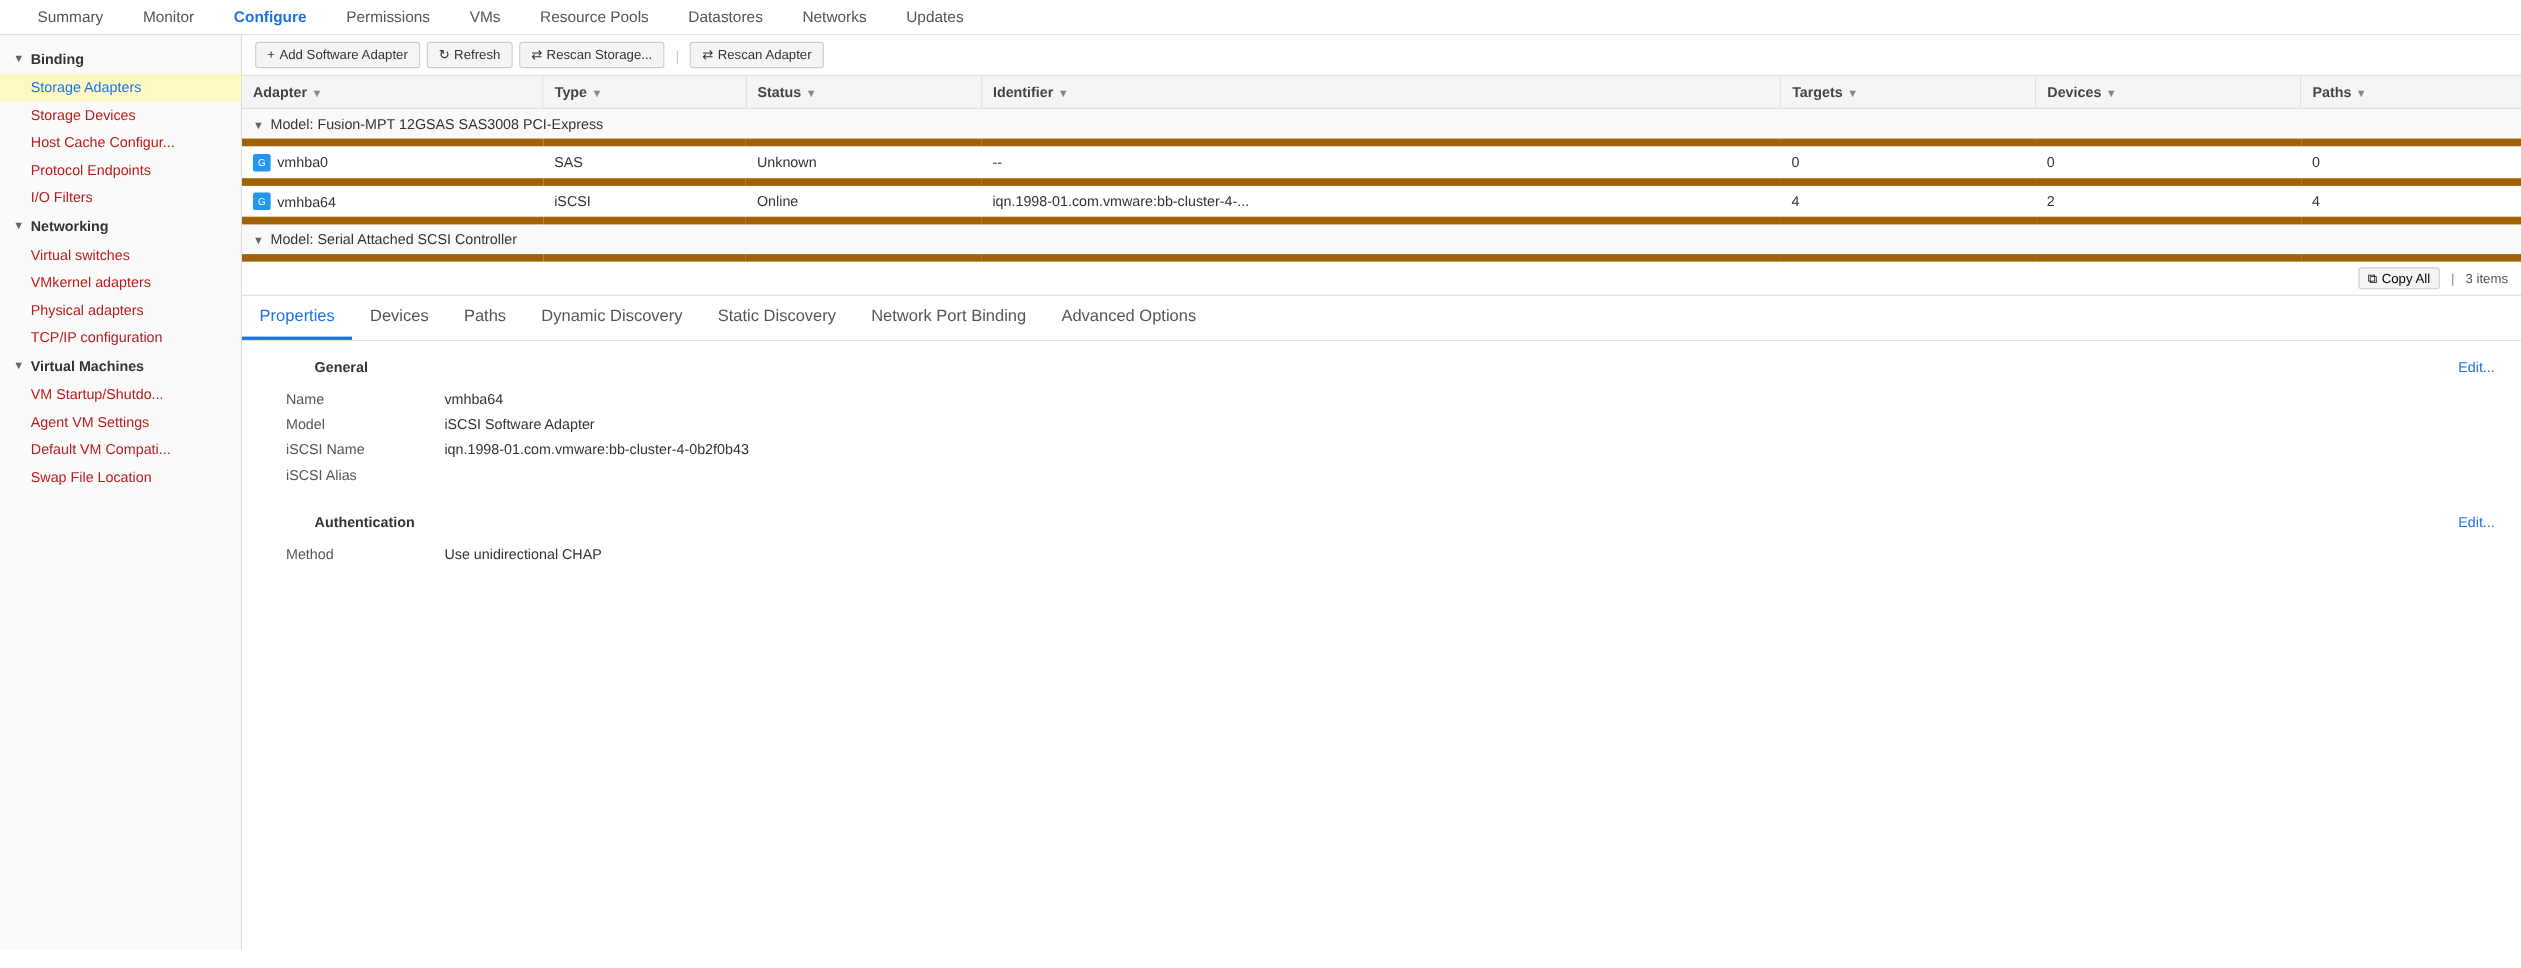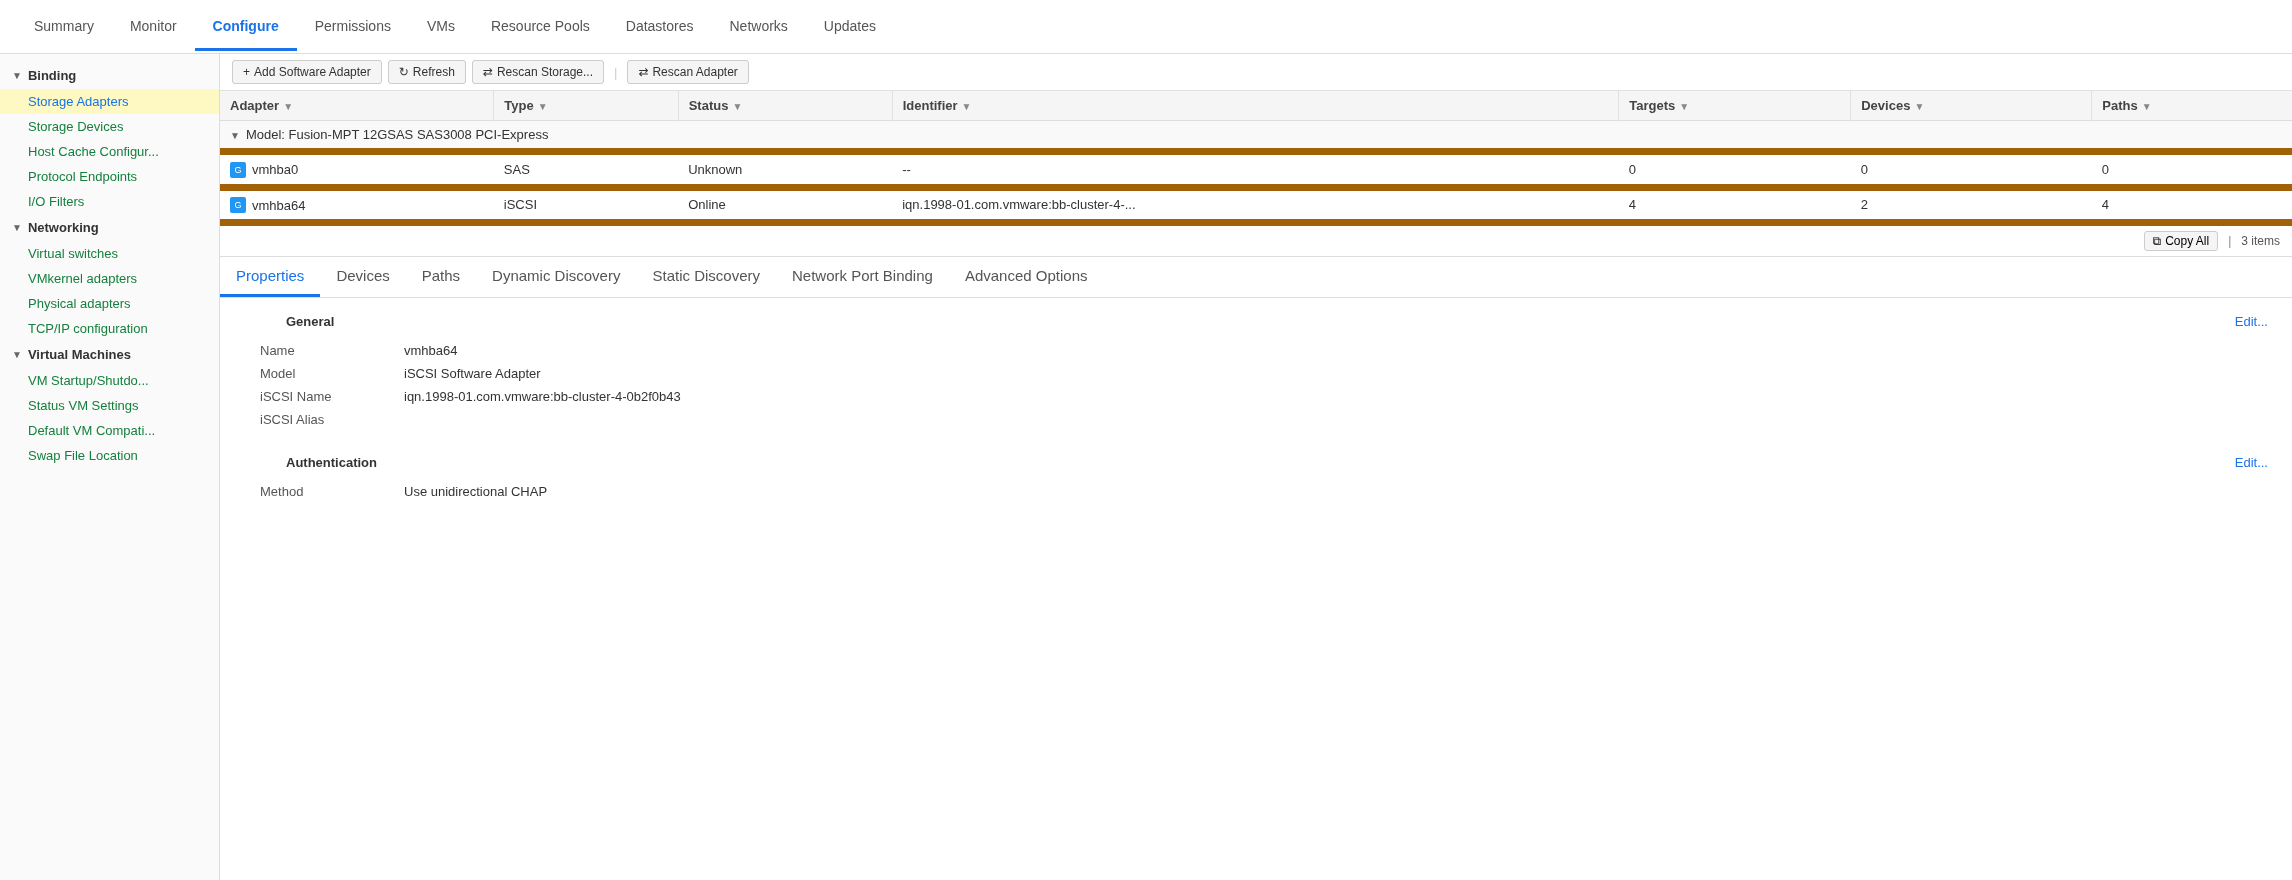--- a/index.html
+++ b/index.html
@@ -5,21 +5,21 @@
     * { box-sizing: border-box; margin: 0; padding: 0; }
     body { font-family: -apple-system, BlinkMacSystemFont, 'Segoe UI', Arial, sans-serif; font-size: 13px; background: #fff; color: #333; overflow: hidden; }
 
     
     .top-nav {
       display: flex;
       align-items: center;
       border-bottom: 1px solid #ddd;
       padding: 0 16px;
       background: #fff;
-      height: 54px;
+      height: 32px;
     }
     .top-nav-tab {
       padding: 14px 18px;
       cursor: pointer;
       color: #555;
       font-size: 14px;
       border-bottom: 3px solid transparent;
       margin-bottom: -1px;
       white-space: nowrap;
     }
@@ -55,21 +55,21 @@
     }
     .sidebar-group-header .arrow {
       margin-right: 6px;
       font-size: 10px;
       color: #666;
     }
     .sidebar-item {
       padding: 5px 12px 5px 28px;
       cursor: pointer;
       font-size: 13px;
-      color: #15803d;
+      color: #b91c1c;
       white-space: nowrap;
       overflow: hidden;
       text-overflow: ellipsis;
     }
     .sidebar-item.active {
       background: #fef9c3;
       color: #1a73e8;
       font-weight: 500;
     }
 
@@ -284,21 +284,21 @@
       </div>
       <div class="sidebar-item">Virtual switches</div>
       <div class="sidebar-item">VMkernel adapters</div>
       <div class="sidebar-item">Physical adapters</div>
       <div class="sidebar-item">TCP/IP configuration</div>
       <div class="sidebar-group-header">
         <span class="arrow">▼</span>
         <span>Virtual Machines</span>
       </div>
       <div class="sidebar-item">VM Startup/Shutdo...</div>
-      <div class="sidebar-item">Status VM Settings</div>
+      <div class="sidebar-item">Agent VM Settings</div>
       <div class="sidebar-item">Default VM Compati...</div>
       <div class="sidebar-item">Swap File Location</div>
     </aside>
 
   <main class="content-area">
 
     <div class="toolbar" id="toolbar-container">
         <button class="toolbar-btn">
           <span>+</span>
           <span>Add Software Adapter</span>
@@ -346,20 +346,23 @@
             </tr>
             <tr>
               <td><span class="adapter-icon">G</span><span class="adapter-name">vmhba64</span></td>
               <td>iSCSI</td>
               <td>Online</td>
               <td>iqn.1998-01.com.vmware:bb-cluster-4-...</td>
               <td>4</td>
               <td>2</td>
               <td>4</td>
             </tr>
+            <tr class="model-row">
+              <td colspan="7"><span class="triangle">▼</span><span>Model: Serial Attached SCSI Controller</span></td>
+            </tr>
           </tbody>
       </table>
     </div>
 
     <div class="table-footer">
       <button class="copy-all-btn">
         <span>⧉</span>
         <span>Copy All</span>
       </button>
       <span style="color:#888; font-size:12px;">|</span>

